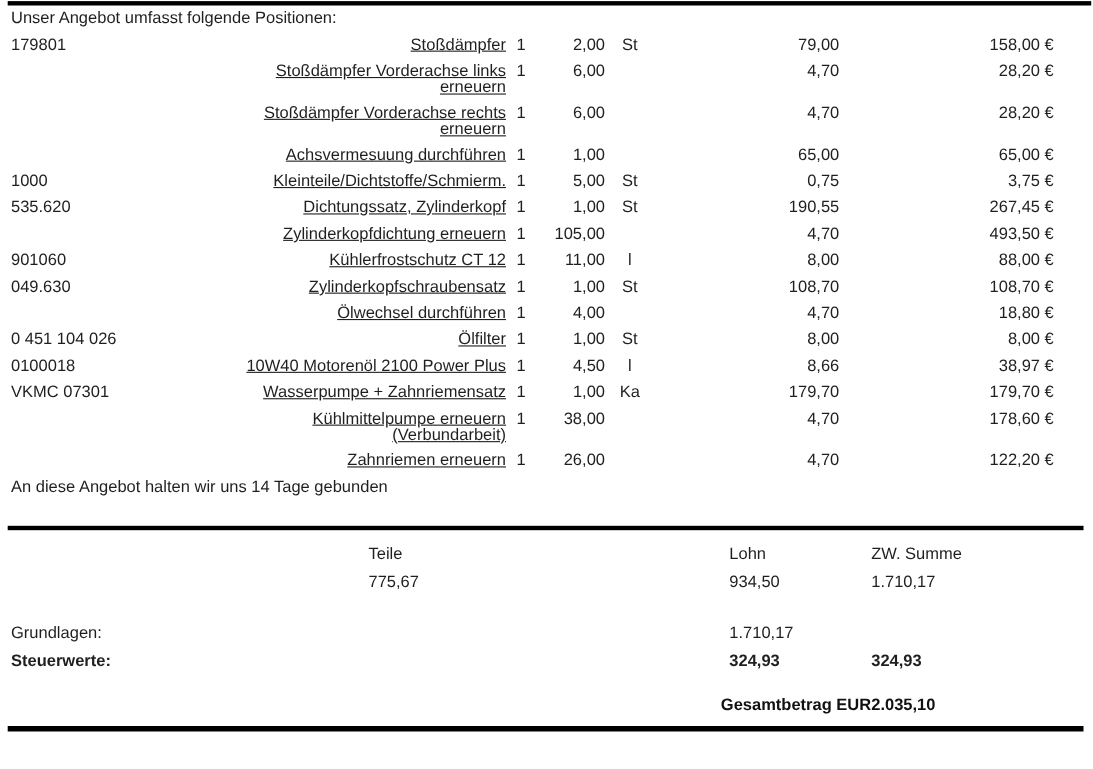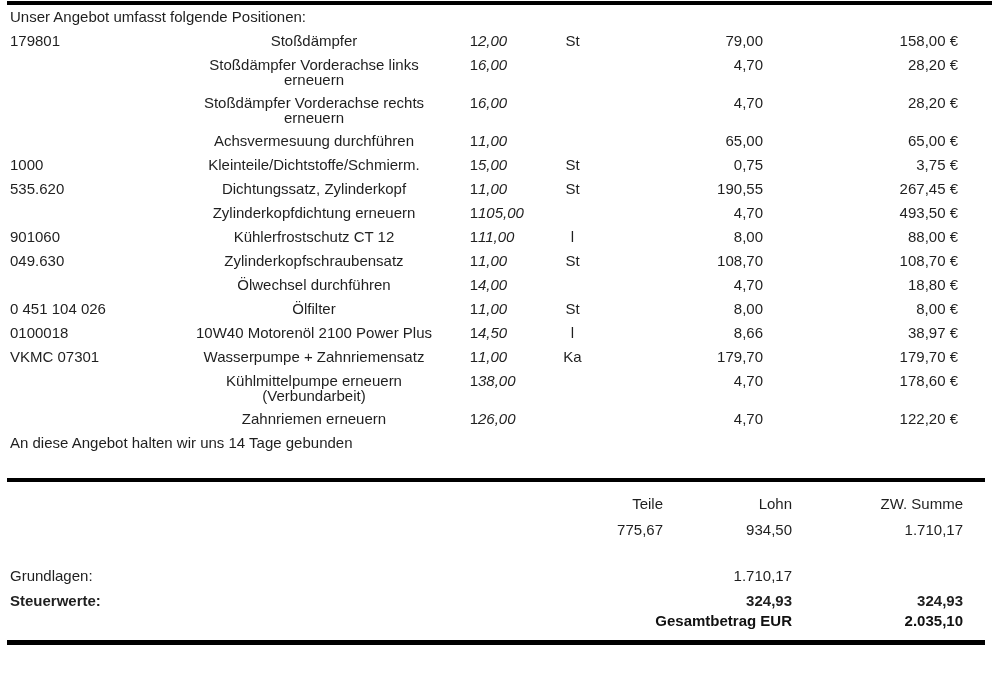--- a/index.html
+++ b/index.html
@@ -21,43 +21,43 @@
   .intro { margin: 4px 0 0 10px; }
 
   .items {
     display: grid;
     grid-template-columns: 158px 292px 18px 72px 45px 168px 195px;
     margin: 8px 0 0 10px;
   }
   .irow { display: contents; }
   .items .cell { padding-bottom: 8px; }
   .c-article { text-align: left; }
-  .c-desc    { text-align: center; white-space: pre-line; line-height: 15px; }
+  .c-desc    { text-align: right; white-space: pre-line; line-height: 15px; text-decoration: underline; }
   .c-pos     { text-align: right; }
-  .c-qty     { text-align: left; font-style: italic; }
+  .c-qty     { text-align: right; }
   .c-unit    { text-align: center; }
   .c-price   { text-align: right; }
   .c-total   { text-align: right; }
 
   .note { margin: 0 0 0 10px; }
 
   .srow {
     display: grid;
     grid-template-columns: 325px 328px 129px 171px;
     margin-left: 10px;
   }
-  .srow .sc { text-align: right; }
+  .srow .sc { text-align: left; }
   .srow .sc-label { text-align: left; }
   .srow-headers    { margin-top: 14px; }
   .srow-values     { margin-top: 10px; }
   .srow-mwst       { margin-top: 18px; }
   .srow-mwst .sc-mwst { white-space: pre-line; line-height: 17px; }
   .srow-grundlagen { margin-top: 12px; }
   .srow-steuer     { margin-top: 9px; font-weight: bold; }
-  .srow-total      { margin-top: 4px; font-weight: bold; color: #111111; }
+  .srow-total      { margin-top: 24px; font-weight: bold; color: #111111; }
   .srow-total .sc-total-label { grid-column: 1 / 4; text-align: right; }
 </style>
 </head>
 <body>
 
 <div class="page">
 
   <div class="rule rule-top"></div>
 
   <div class="intro">Unser Angebot umfasst folgende Positionen:</div>

